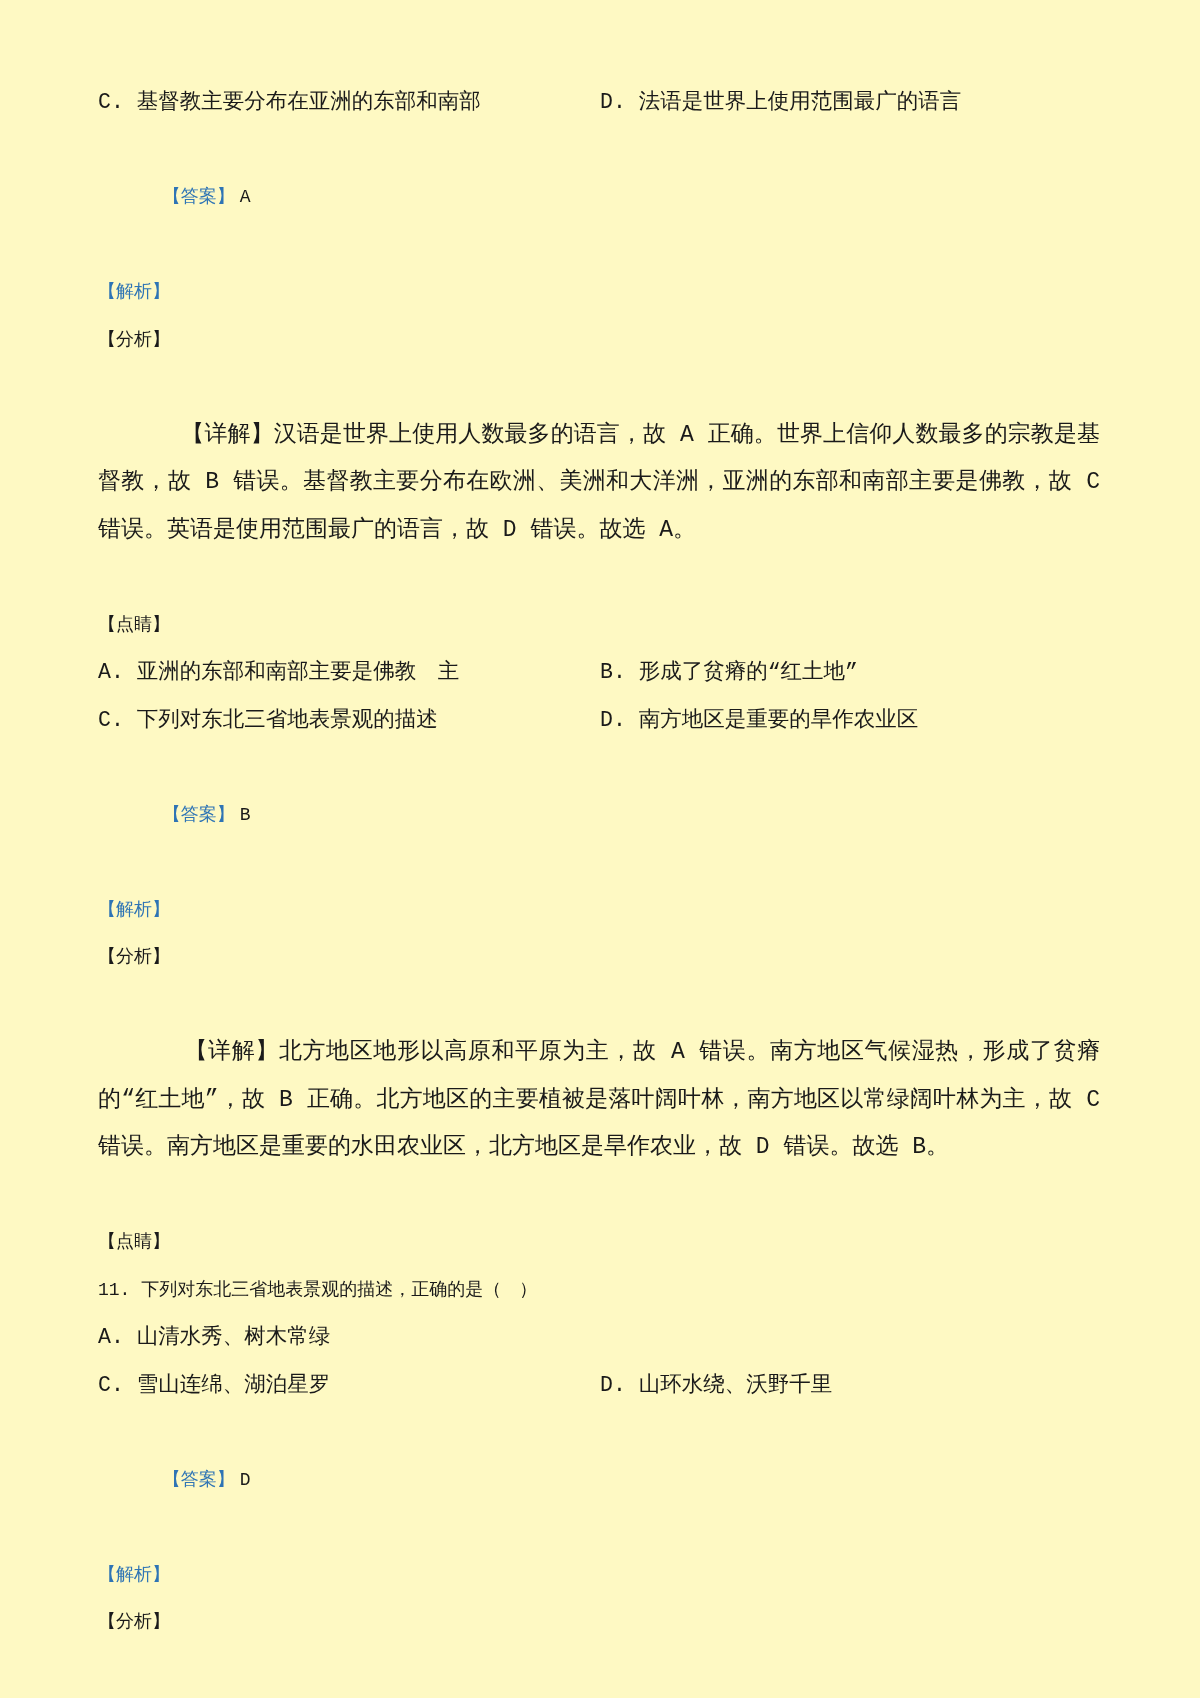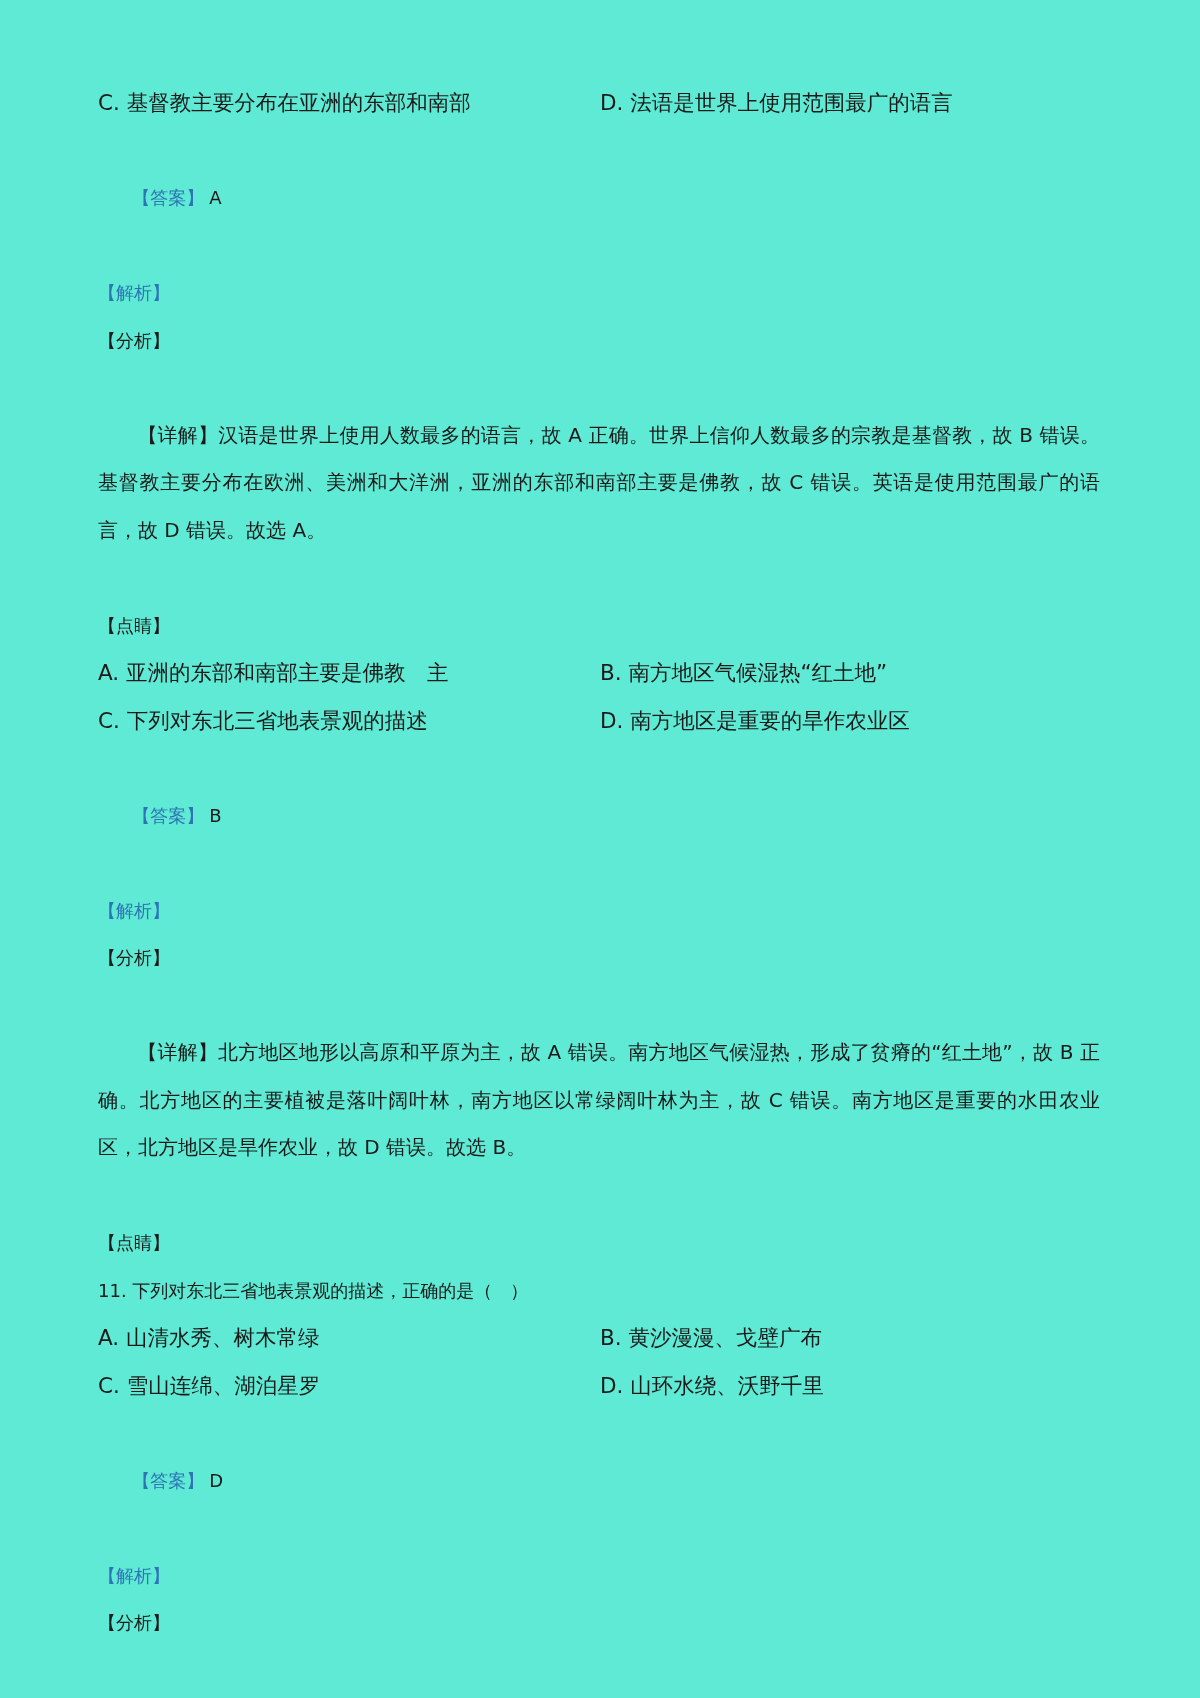--- a/index.html
+++ b/index.html
@@ -12,21 +12,22 @@
     height: 1698px;
     font-family: "DejaVu Sans", sans-serif;
     color: #1a1a1a;
     overflow: hidden;
   }
   .page {
     box-sizing: border-box;
     width: 1200px;
     height: 1698px;
     padding: 79px 100px 0 98px;
-    background: #5eead4;
+    background: #fef9c3;
+    font-family: Liberation Mono, monospace;
   }
   .line {
     font-size: 18px;
     line-height: 47.5px;
     white-space: pre-wrap;
   }
   .row {
     display: flex;
     font-size: 21.5px;
     line-height: 47.5px;
@@ -34,21 +35,21 @@
   .opt-left {
     width: 502px;
     flex: 0 0 502px;
     white-space: pre-wrap;
   }
   .opt-right {
     flex: 1 1 auto;
     white-space: pre-wrap;
   }
   .para {
-    font-size: 20px;
+    font-size: 23px;
     line-height: 47.5px;
     text-align: justify;
     text-justify: inter-ideograph;
     white-space: pre-wrap;
   }
   .blue {
     color: #2E74B5;
   }
   .ans-val {
     margin-left: 5px;
@@ -72,42 +73,41 @@
     <div class="line">【分析】</div>
     <div class="para">
       <span>【详解】</span><span>汉语是世界上使用人数最多的语言，故 A 正确。世界上信仰人数最多的宗教是基督教，故 B 错误。基督教主要分布在欧洲、美洲和大洋洲，亚洲的东部和南部主要是佛教，故 C 错误。英语是使用范围最广的语言，故 D 错误。故选 A。</span>
     </div>
     <div class="line">【点睛】</div>
   </section>
 
   <section>
     <div class="row">
       <span class="opt-left">A. 亚洲的东部和南部主要是佛教　主</span>
-      <span class="opt-right">B. 南方地区气候湿热“红土地”</span>
+      <span class="opt-right">B. 形成了贫瘠的“红土地”</span>
     </div>
     <div class="row">
       <span class="opt-left">C. 下列对东北三省地表景观的描述</span>
       <span class="opt-right">D. 南方地区是重要的旱作农业区</span>
     </div>
     <div class="line">
       <span class="blue">【答案】</span><span class="ans-val">B</span>
     </div>
     <div class="line blue">【解析】</div>
     <div class="line">【分析】</div>
     <div class="para">
       <span>【详解】</span><span>北方地区地形以高原和平原为主，故 A 错误。南方地区气候湿热，形成了贫瘠的“红土地”，故 B 正确。北方地区的主要植被是落叶阔叶林，南方地区以常绿阔叶林为主，故 C 错误。南方地区是重要的水田农业区，北方地区是旱作农业，故 D 错误。故选 B。</span>
     </div>
     <div class="line">【点睛】</div>
   </section>
 
   <section>
     <div class="line">11. 下列对东北三省地表景观的描述，正确的是（　）</div>
     <div class="row">
       <span class="opt-left">A. 山清水秀、树木常绿</span>
-      <span class="opt-right">B. 黄沙漫漫、戈壁广布</span>
     </div>
     <div class="row">
       <span class="opt-left">C. 雪山连绵、湖泊星罗</span>
       <span class="opt-right">D. 山环水绕、沃野千里</span>
     </div>
     <div class="line">
       <span class="blue">【答案】</span><span class="ans-val">D</span>
     </div>
     <div class="line blue">【解析】</div>
     <div class="line">【分析】</div>

